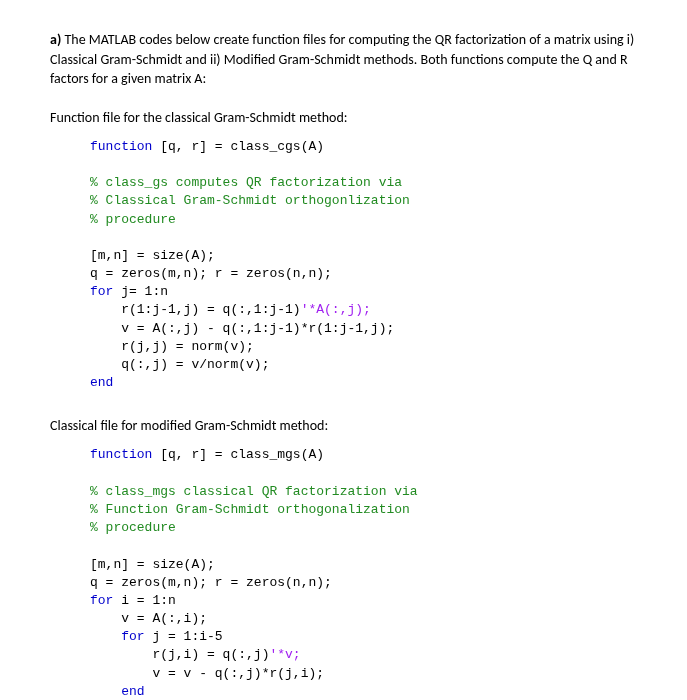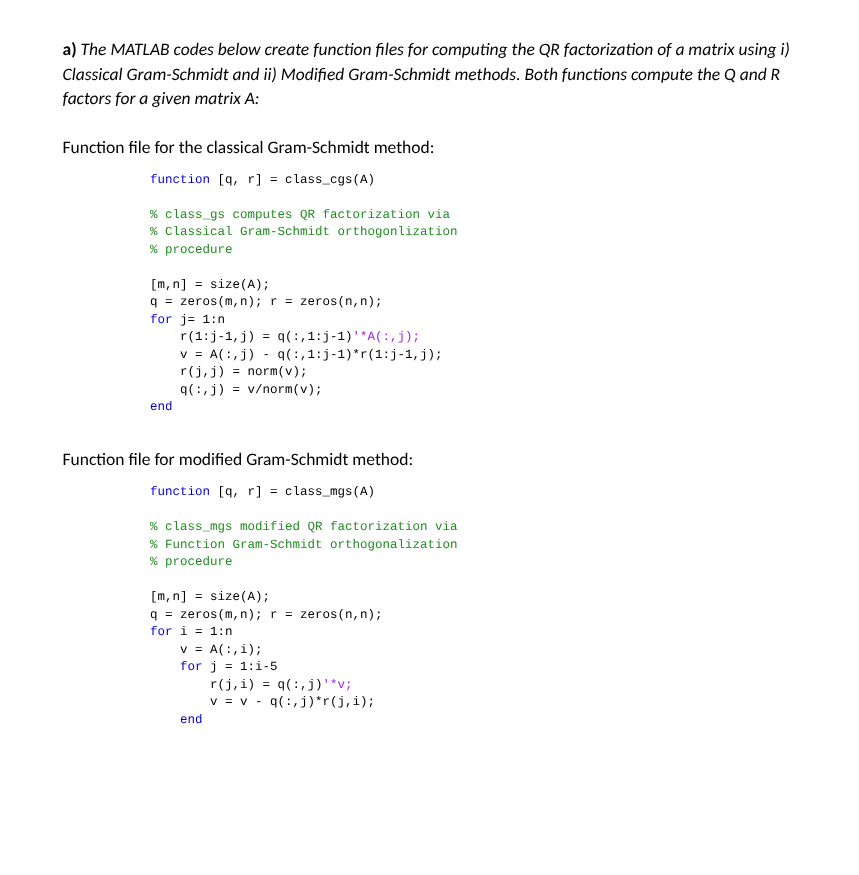--- a/index.html
+++ b/index.html
@@ -11,33 +11,32 @@
       background: #fff;
       width: 687px;
       box-sizing: border-box;
     }
     .question-letter {
       display: inline;
       font-weight: bold;
     }
     .question-text {
       display: inline;
-      font-style: italic;
     }
     .intro {
       margin-bottom: 20px;
       line-height: 1.4;
     }
     .section-heading {
       margin: 20px 0 12px 0;
     }
     .code-block {
       font-family: "Courier New", Courier, monospace;
-      font-size: 10px;
-      margin-left: 70px;
+      font-size: 13px;
+      margin-left: 40px;
       line-height: 1.4;
       white-space: pre;
       margin-bottom: 25px;
     }
     .code-block .kw {
       color: #0000cc;
     }
     .code-block .cm {
       color: #228b22;
     }
@@ -64,25 +63,25 @@
 
 <span>[m,n] = size(A);</span>
 <span>q = zeros(m,n); r = zeros(n,n);</span>
 <span class="kw">for</span><span> j= 1:n</span>
 <span>    r(1:j-1,j) = q(:,1:j-1)</span><span class="st">'*A(:,j);</span>
 <span>    v = A(:,j) - q(:,1:j-1)*r(1:j-1,j);</span>
 <span>    r(j,j) = norm(v);</span>
 <span>    q(:,j) = v/norm(v);</span>
 <span class="kw">end</span></div>
 
-<div class="section-heading">Function file for modified Gram-Schmidt method:</div>
+<div class="section-heading">Classical file for modified Gram-Schmidt method:</div>
 
 <div class="code-block"><span class="kw">function</span><span> [q, r] = class_mgs(A)</span>
 
-<span class="cm">% class_mgs modified QR factorization via</span>
+<span class="cm">% class_mgs classical QR factorization via</span>
 <span class="cm">% Function Gram-Schmidt orthogonalization</span>
 <span class="cm">% procedure</span>
 
 <span>[m,n] = size(A);</span>
 <span>q = zeros(m,n); r = zeros(n,n);</span>
 <span class="kw">for</span><span> i = 1:n</span>
 <span>    v = A(:,i);</span>
 <span class="kw">    for</span><span> j = 1:i-5</span>
 <span>        r(j,i) = q(:,j)</span><span class="st">'*v;</span>
 <span>        v = v - q(:,j)*r(j,i);</span>

